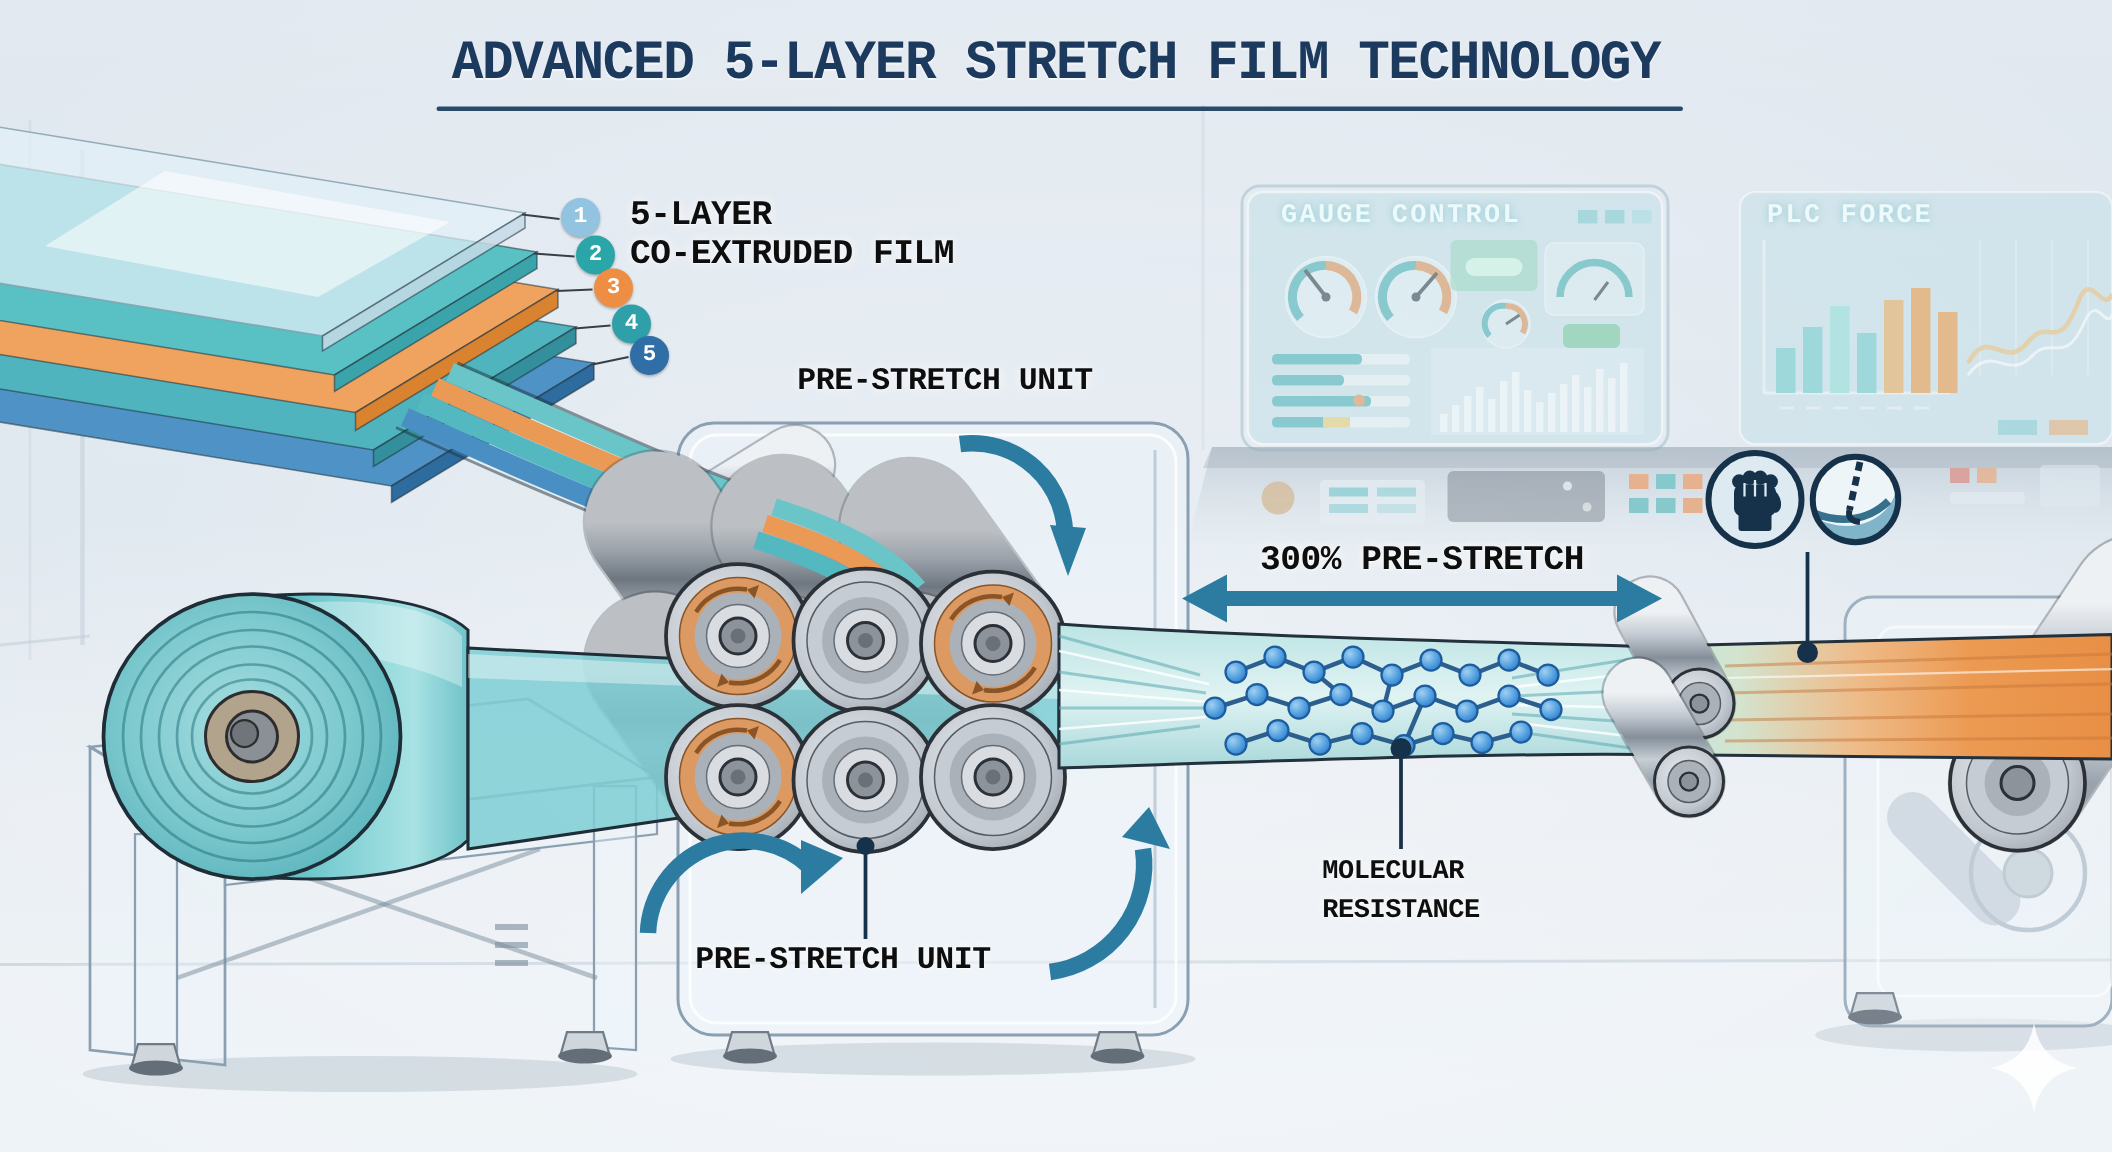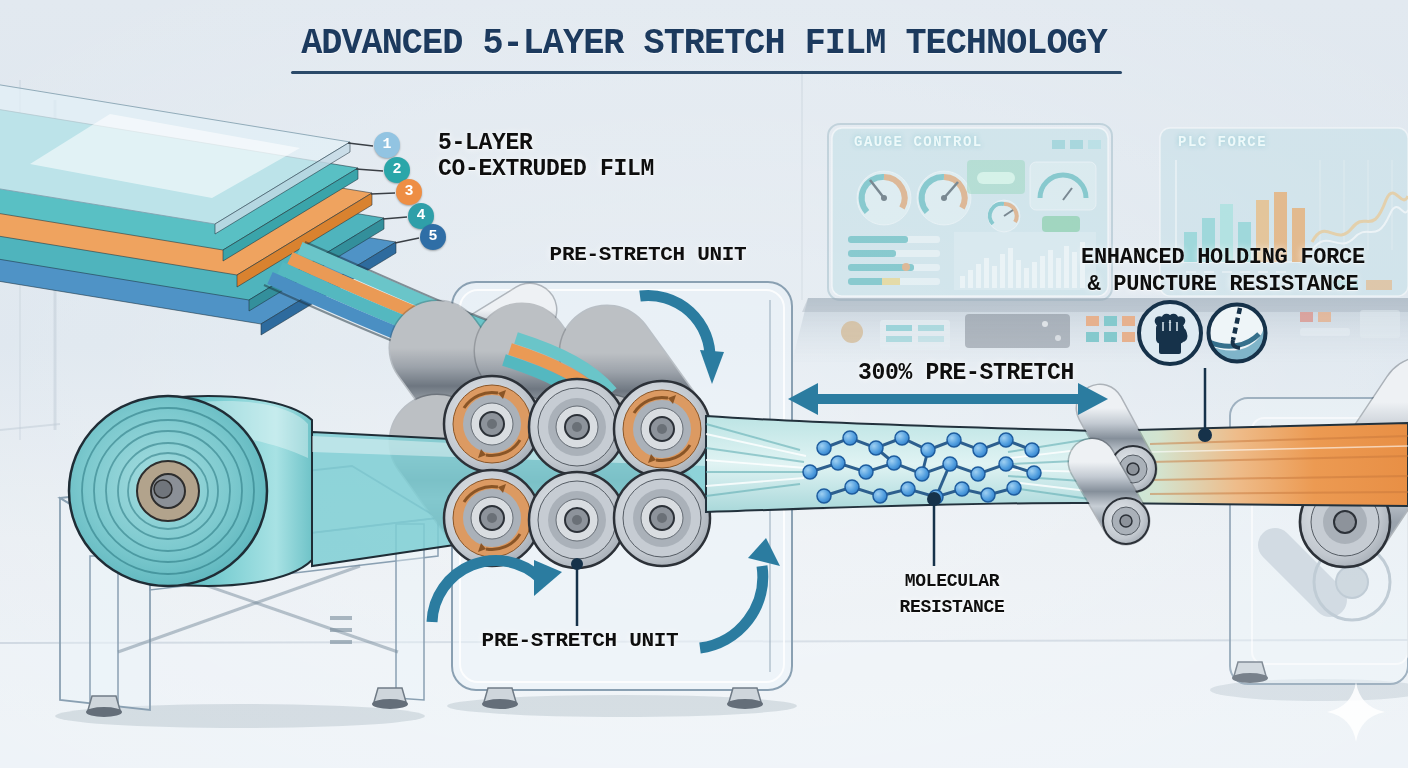--- a/index.html
+++ b/index.html
@@ -7,30 +7,30 @@
           font-family:Liberation Mono, monospace;
           background:linear-gradient(180deg,#e2e9f0 0%,#dde6ee 45%,#e9eef3 70%,#eef3f7 100%);}
   svg.scene{position:absolute;left:0;top:0;width:1408px;height:768px;}
 
   .title{position:absolute;top:22px;left:0;right:0;text-align:center;
          font-size:37px;font-weight:bold;color:#1c3a5e;letter-spacing:-1px;
          transform:scaleX(.95);text-shadow:0 1px 1px rgba(255,255,255,.7);white-space:nowrap;}
   .title-underline{position:absolute;left:291px;top:71px;width:831px;height:3px;background:#2b4a69;border-radius:2px;}
 
   .lbl{position:absolute;font-weight:bold;color:#0e0e0e;white-space:nowrap;letter-spacing:-.3px;
-       text-shadow:0 0 7px rgba(255,255,255,.9),0 1px 0 rgba(255,255,255,.6);margin-left:18px;}
-  .ctr{transform:translateX(-50%);text-align:center;}
+       text-shadow:0 0 7px rgba(255,255,255,.9),0 1px 0 rgba(255,255,255,.6);}
+  .ctr{transform:translateX(-50%);}
   .stack-label{left:420px;top:130px;font-size:23px;line-height:26px;}
   .unit-label-top{left:630px;top:243px;font-size:21px;}
   .unit-label-bottom{left:562px;top:629px;font-size:21px;}
   .stretch-label{left:948px;top:360px;font-size:23px;}
   .molecular-label{left:934px;top:568px;font-size:18px;line-height:26px;}
   .benefits-label{left:1205px;top:244px;font-size:22px;line-height:27px;}
 
-  .scr{position:absolute;font-size:14px;font-weight:bold;letter-spacing:1.5px;
+  .scr{position:absolute;font-size:18px;font-weight:bold;letter-spacing:1.5px;
        color:rgba(242,252,252,.92);text-shadow:0 0 5px rgba(140,200,210,.9);white-space:nowrap;}
   .scr-gauge{left:854px;top:134px;}
   .scr-plc{left:1178px;top:134px;}
 
   .badge{position:absolute;width:26px;height:26px;border-radius:50%;color:#fff;
          font-size:15px;font-weight:bold;text-align:center;line-height:26px;
          box-shadow:0 1px 2px rgba(0,0,0,.3);}
   .b1{left:374px;top:132px;background:#92c4e2;}
   .b2{left:384px;top:157px;background:#2aa6a9;}
   .b3{left:396px;top:179px;background:#ee8e44;}
@@ -556,21 +556,17 @@
 
 <div class="lbl ctr unit-label-top">PRE-STRETCH UNIT</div>
 <div class="lbl ctr unit-label-bottom">PRE-STRETCH UNIT</div>
 <div class="lbl ctr stretch-label">300% PRE-STRETCH</div>
 
 <div class="lbl ctr molecular-label">
   <div>MOLECULAR</div>
   <div>RESISTANCE</div>
 </div>
 
-<div class="lbl ctr benefits-label">
-  <div>ENHANCED HOLDING FORCE</div>
-  <div>&amp; PUNCTURE RESISTANCE</div>
-</div>
 
 <div class="scr scr-gauge">GAUGE CONTROL</div>
 <div class="scr scr-plc">PLC FORCE</div>
 
 </div>
 
 </body></html>

